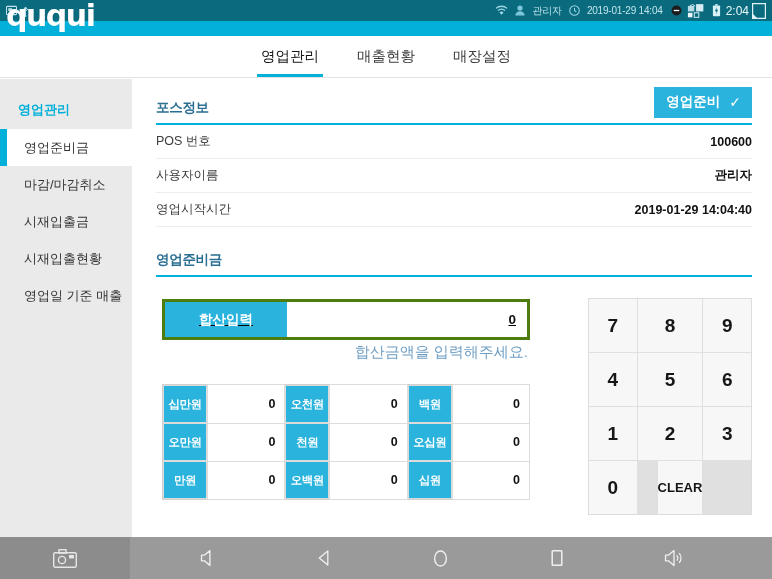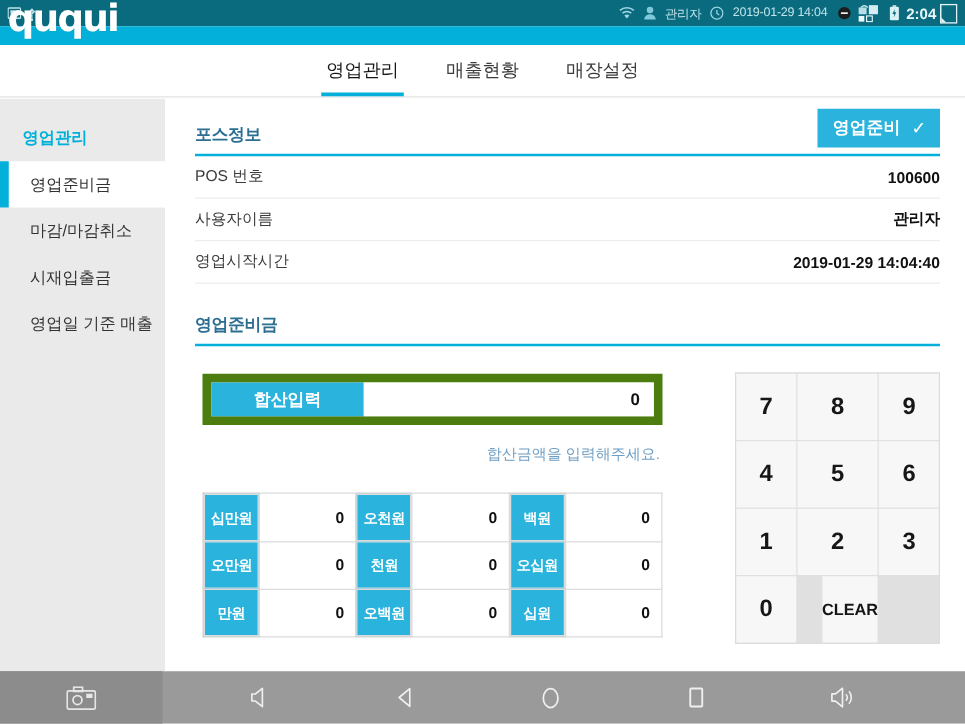--- a/index.html
+++ b/index.html
@@ -38,21 +38,21 @@
     flex: 1;
     display: flex; align-items: center; justify-content: flex-end;
     gap: 7px;
     padding-right: 8px;
   }
   .sb-right {
     display: flex; align-items: center; gap: 5px;
     padding-right: 6px;
   }
   .sb-text { font-size: 10px; color: #bfe4ec; letter-spacing: -0.2px; white-space: nowrap; }
-  .sb-time { font-size: 12px; color: #e9f7fb; font-weight: bold; }
+  .sb-time { font-size: 12px; color: #e9f7fb; font-weight: normal; }
   .ic { display: inline-block; line-height: 0; }
 
   
   .appbar {
     position: absolute;
     top: 21px; left: 0;
     width: 772px; height: 15px;
     background: #02b0d9;
   }
   .logo {
@@ -194,22 +194,23 @@
   .panels {
     display: flex;
     margin-top: 22px;
   }
   .left-panel { width: 378px; }
 
   .suminput {
     display: flex;
     height: 41px;
     width: 368px;
-    border: 7px solid #4d7c0f;
+    border: 3px solid #4d7c0f;
     margin-left: 6px;
+    text-decoration: underline;
   }
   .sumbtn {
     width: 122px;
     background: #29b3dd;
     color: #ffffff;
     font-size: 13.5px;
     font-weight: bold;
     display: flex;
     align-items: center;
     justify-content: center;
@@ -223,23 +224,23 @@
     justify-content: flex-end;
     padding-right: 11px;
     font-size: 13.5px;
     font-weight: bold;
     color: #111111;
     cursor: text;
   }
   .hint {
     text-align: right;
     width: 374px;
-    font-size: 12px;
+    font-size: 15px;
     color: #6f9fc4;
-    margin-top: 15px;
+    margin-top: 3px;
     padding-right: 2px;
   }
 
   
   .denom {
     margin-top: 22px;
     margin-left: 6px;
     width: 368px;
     border-collapse: collapse;
     border: 1px solid #cfcfcf;
@@ -409,20 +410,21 @@
     <div class="tab active">영업관리</div>
     <div class="tab">매출현황</div>
     <div class="tab">매장설정</div>
   </div>
 
   <div class="sidebar">
     <div class="sidebar-title">영업관리</div>
     <div class="side-item active">영업준비금</div>
     <div class="side-item">마감/마감취소</div>
     <div class="side-item">시재입출금</div>
+    <div class="side-item">시재입출현황</div>
     <div class="side-item">영업일 기준 매출</div>
   </div>
 
   <div class="content">
 
     <div class="sec-head">
       <span class="sec-title">포스정보</span>
       <div class="ready-btn">
         <span>영업준비</span>
         <span class="check">✓</span>

